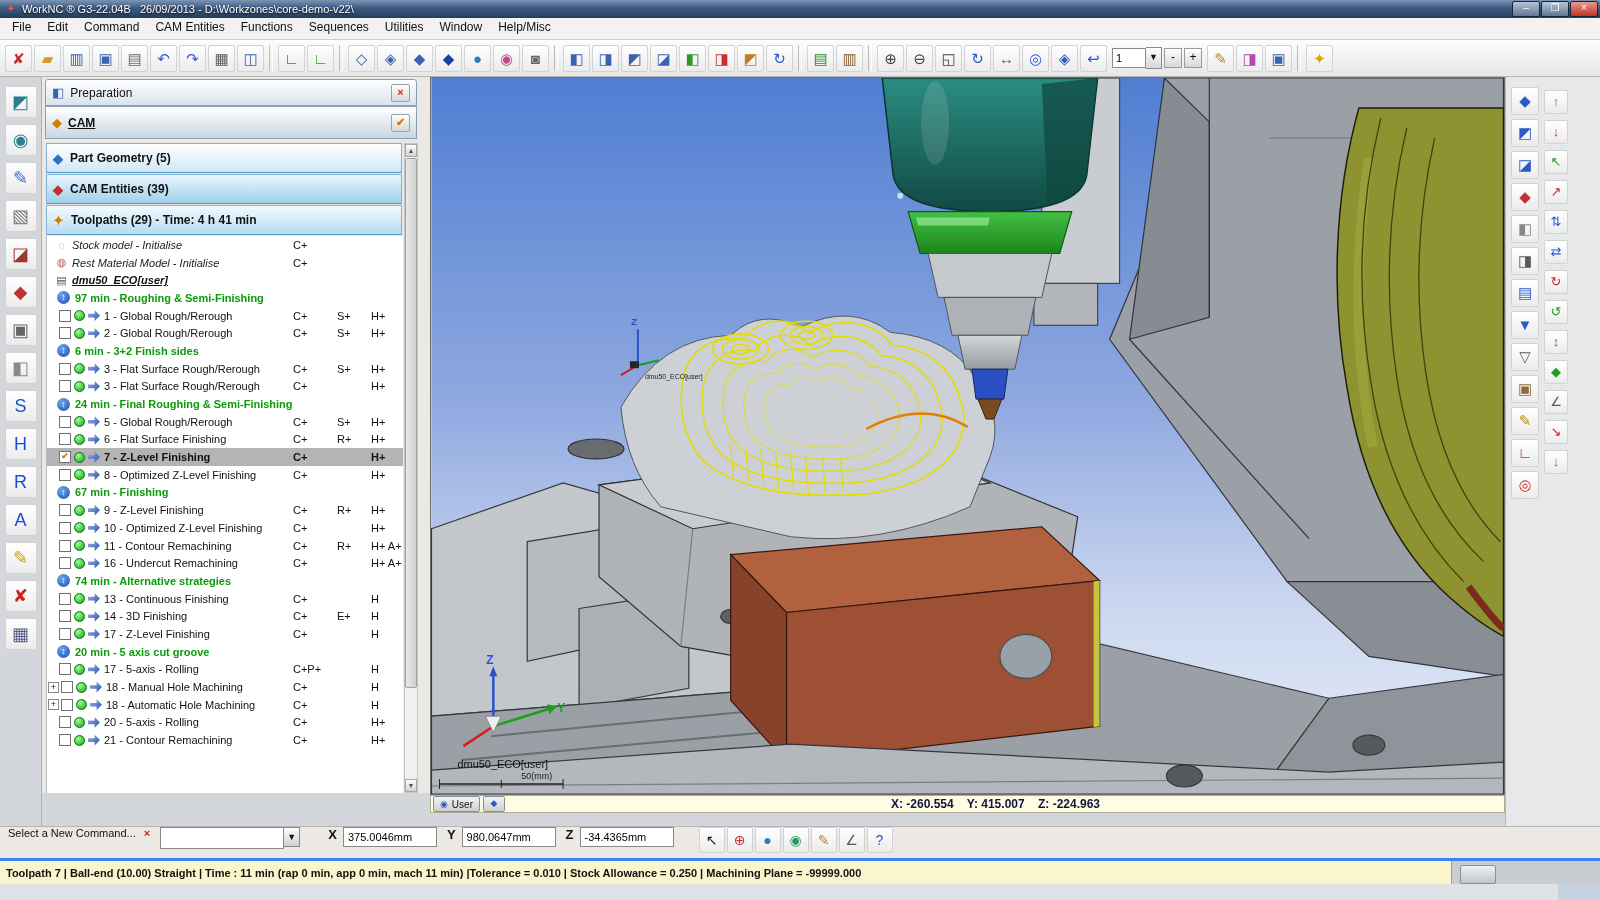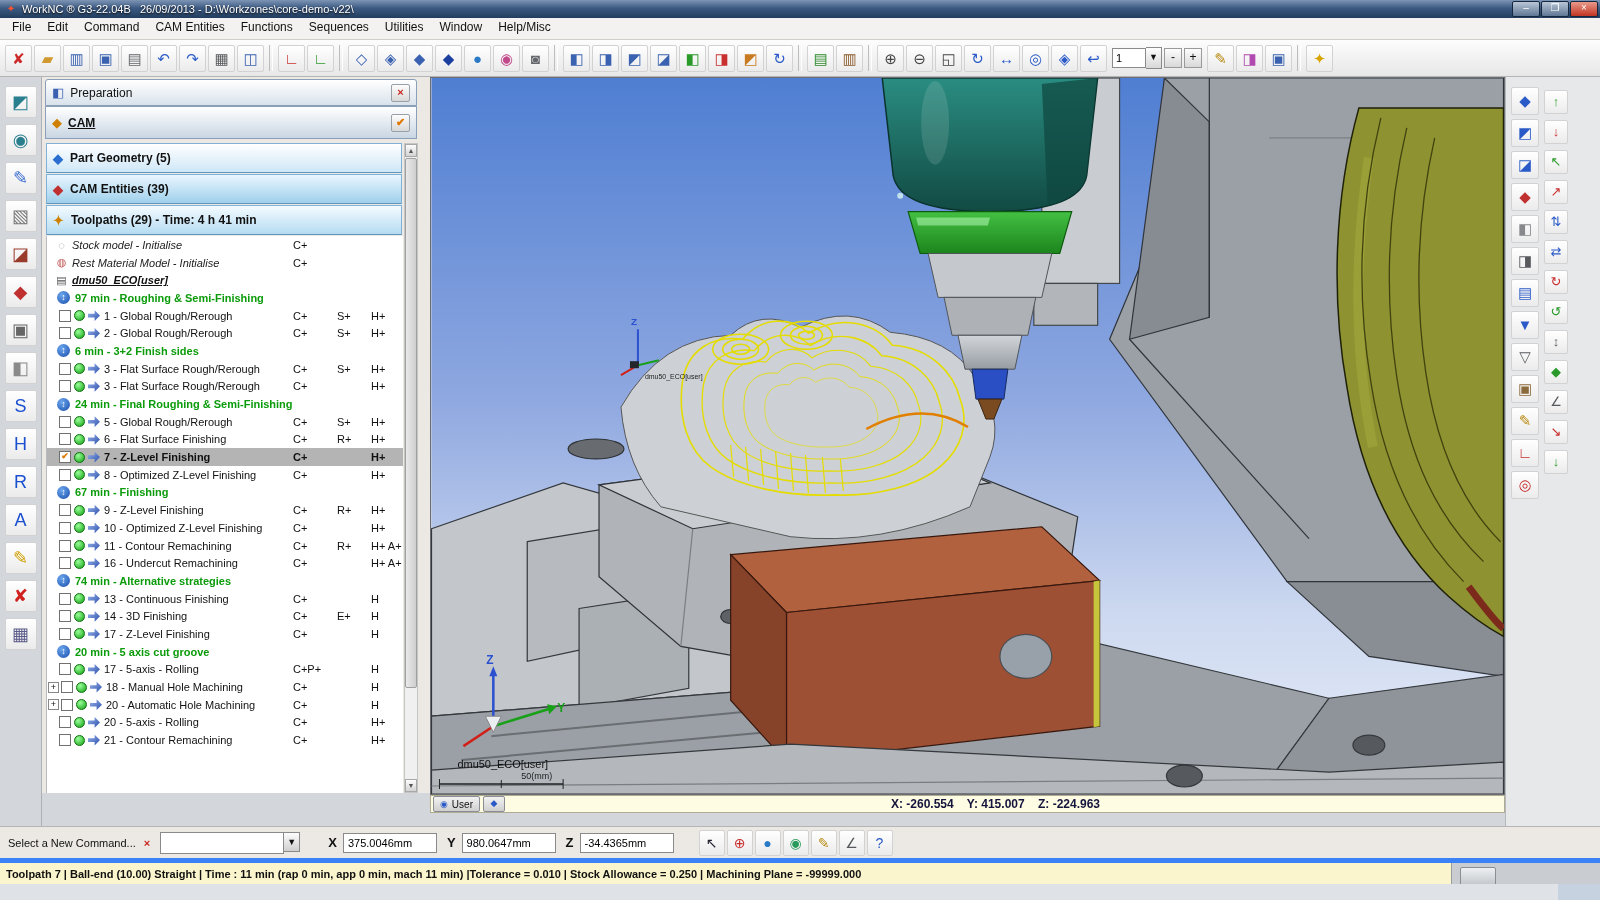--- a/index.html
+++ b/index.html
@@ -92,34 +92,34 @@
   .coordbar{position:absolute;top:718px;left:0;width:1075px;height:18px;background:#fffce4;
     border:1px solid #b0ac94;box-sizing:border-box;display:flex;align-items:center;}
   .userbtn{display:flex;align-items:center;height:14px;margin-left:2px;padding:0 6px;
     background:linear-gradient(#f2f2f2,#cfcfcf);border:1px solid #8a8e92;border-radius:2px;font-size:10px;}
   .userbtn .uic{color:#2a5ac8;margin-right:4px;font-size:9px;}
   .cubebtn{width:20px;height:14px;margin-left:3px;text-align:center;line-height:13px;font-size:9px;color:#2a5ac8;
     background:linear-gradient(#f2f2f2,#cfcfcf);border:1px solid #8a8e92;border-radius:2px;}
   .coordtxt{position:absolute;left:460px;font-weight:bold;font-size:12px;color:#14143c;white-space:pre;}
   
   .commandbar{position:absolute;top:826px;left:0;width:1600px;height:32px;background:#ece9e4;
-    border-top:1px solid #b5b5b5;display:flex;align-items:center;padding-left:8px;box-sizing:border-box;}
+    border-top:1px solid #b5b5b5;display:flex;align-items:flex-start;padding-left:8px;box-sizing:border-box;}
   .cmdprompt{font-size:11px;}
   .cmdx{color:#c82820;font-weight:bold;margin:0 10px 0 8px;font-size:11px;}
   .combo{display:flex;margin-right:18px;}
   .combo input{width:118px;height:18px;border:1px solid #8a8a8a;font-size:11px;font-family:"Liberation Sans",sans-serif;}
   .combo .drop{width:16px;height:20px;line-height:18px;text-align:center;font-size:9px;
     background:linear-gradient(#fdfdfd,#cfcfcf);border:1px solid #8a8a8a;border-left:none;box-sizing:border-box;}
   .axlbl{font-weight:bold;font-size:13px;margin:0 6px 0 10px;}
   .axinput{width:84px;height:18px;border:1px solid #8a8a8a;font-size:11px;padding:0 4px;font-family:"Liberation Sans",sans-serif;}
   .cmdicons{display:flex;margin-left:24px;}
   .cmdicons .ticon{width:24px;height:24px;line-height:24px;font-size:14px;}
   
   .statusbar{position:absolute;top:858px;left:0;width:1600px;height:26px;background:#fbf5cd;
-    border-top:5px solid #3b82f6;display:flex;align-items:center;padding-left:6px;box-sizing:border-box;}
+    border-top:3px solid #3b82f6;display:flex;align-items:center;padding-left:6px;box-sizing:border-box;}
   .statustxt{font-weight:bold;font-size:11px;color:#111;}
   .statusgrip{position:absolute;right:0;top:0;width:148px;height:26px;background:#c9cdd1;border-left:1px solid #9a9ea2;}
   .gripbtn{position:absolute;left:8px;top:4px;width:34px;height:17px;background:linear-gradient(#eef0f2,#c2c6ca);
     border:1px solid #8a8e92;border-radius:2px;}
   .bottomstrip{position:absolute;top:884px;left:0;width:1600px;height:16px;background:#dfe3e8;}
   .bottomstrip .corner{position:absolute;right:0;top:0;width:42px;height:16px;background:#c6d2e0;}
 </style>
 </head>
 <body>
 <div id="root">
@@ -444,21 +444,21 @@
           <span class="tpi"></span>
           <span class="lbl">18 - Manual Hole Machining</span>
           <span class="colc">C+</span>
           <span class="colh">H</span>
         </div>
         <div class="trow tp">
           <span class="exp">+</span>
           <span class="cb"></span>
           <span class="dot"></span>
           <span class="tpi"></span>
-          <span class="lbl">20 - Automatic Hole Machining</span>
+          <span class="lbl">18 - Automatic Hole Machining</span>
           <span class="colc">C+</span>
           <span class="colh">H</span>
         </div>
         <div class="trow tp">
           <span class="expsp"></span>
           <span class="cb"></span>
           <span class="dot"></span>
           <span class="tpi"></span>
           <span class="lbl">20 - 5-axis - Rolling</span>
           <span class="colc">C+</span>

